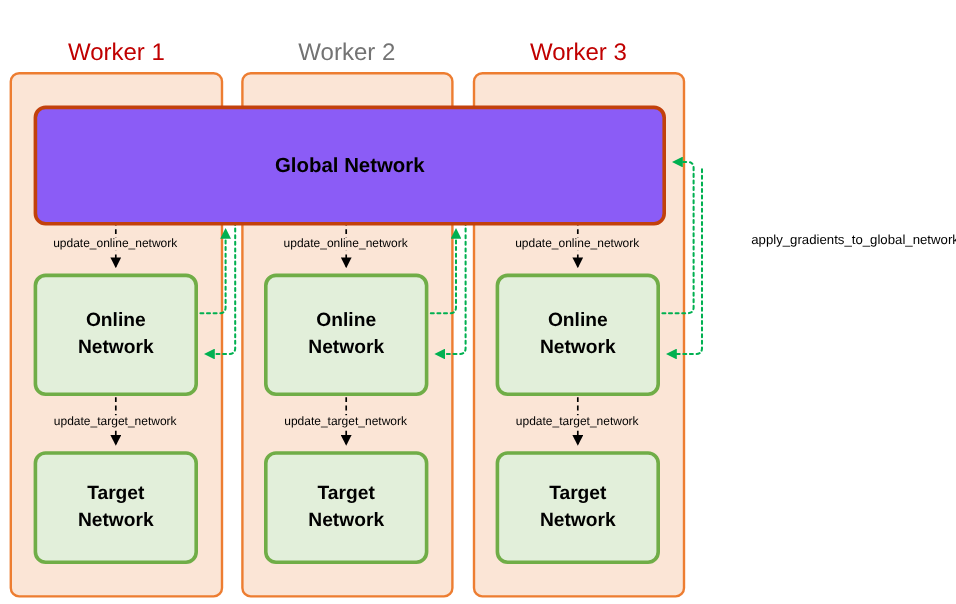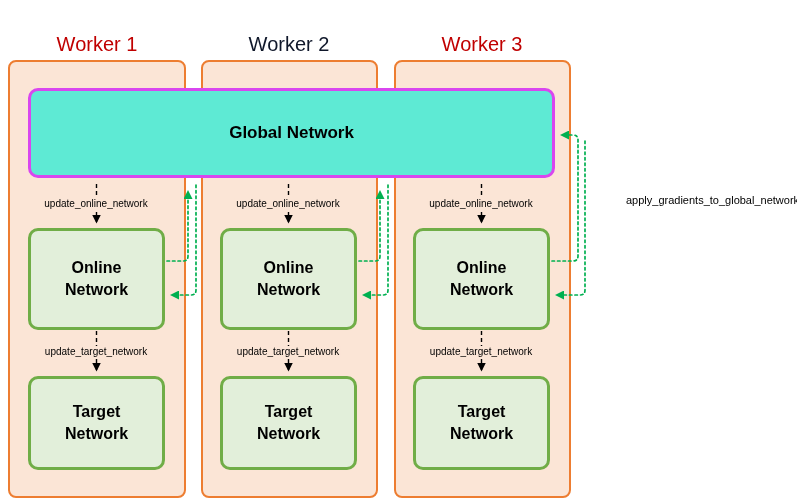--- a/index.html
+++ b/index.html
@@ -19,23 +19,23 @@
   }
   .worker-box{
     position:absolute;
     border:2px solid #ED7D31;
     background:#FBE5D6;
     border-radius:8px;
     box-sizing:border-box;
   }
   .global-box{
     position:absolute;
-    left:28px;top:88px;width:527px;height:90px;
-    border:3px solid #d946ef;
-    background:#5eead4;
+    left:28px;top:88px;width:527px;height:100px;
+    border:3px solid #c2410c;
+    background:#8b5cf6;
     border-radius:10px;
     box-sizing:border-box;
     display:flex;align-items:center;justify-content:center;
     font-size:17px;font-weight:bold;color:#000;
   }
   .net-box{
     position:absolute;
     width:137px;
     border:3px solid #70AD47;
     background:#E2EFDA;
@@ -70,21 +70,21 @@
   svg.arrows{position:absolute;left:0;top:0;}
   .dash-arrow{stroke:#000;stroke-width:1.4;fill:none;stroke-dasharray:4 3;}
   .grad-arrow{stroke:#00B050;stroke-width:1.7;fill:none;stroke-dasharray:2.5 3;stroke-linecap:round;}
 </style>
 </head>
 <body>
 
 <div class="canvas">
 
   <div class="worker-title" style="left:97px;top:33px;color:#C00000;">Worker 1</div>
-  <div class="worker-title" style="left:289px;top:33px;color:#0f172a;">Worker 2</div>
+  <div class="worker-title" style="left:289px;top:33px;color:#737373;">Worker 2</div>
   <div class="worker-title" style="left:482px;top:33px;color:#C00000;">Worker 3</div>
 
   <div class="worker-box" style="left:8px;top:60px;width:178px;height:438px;"></div>
   <div class="worker-box" style="left:201px;top:60px;width:177px;height:438px;"></div>
   <div class="worker-box" style="left:394px;top:60px;width:177px;height:438px;"></div>
 
   <svg class="arrows" width="797" height="503" viewBox="0 0 797 503">
     <defs>
       <marker id="arrBlack" markerUnits="userSpaceOnUse" markerWidth="9" markerHeight="9" refX="7.5" refY="4.5" orient="auto">
         <path d="M0,0 L9,4.5 L0,9 Z" fill="#000"></path>

